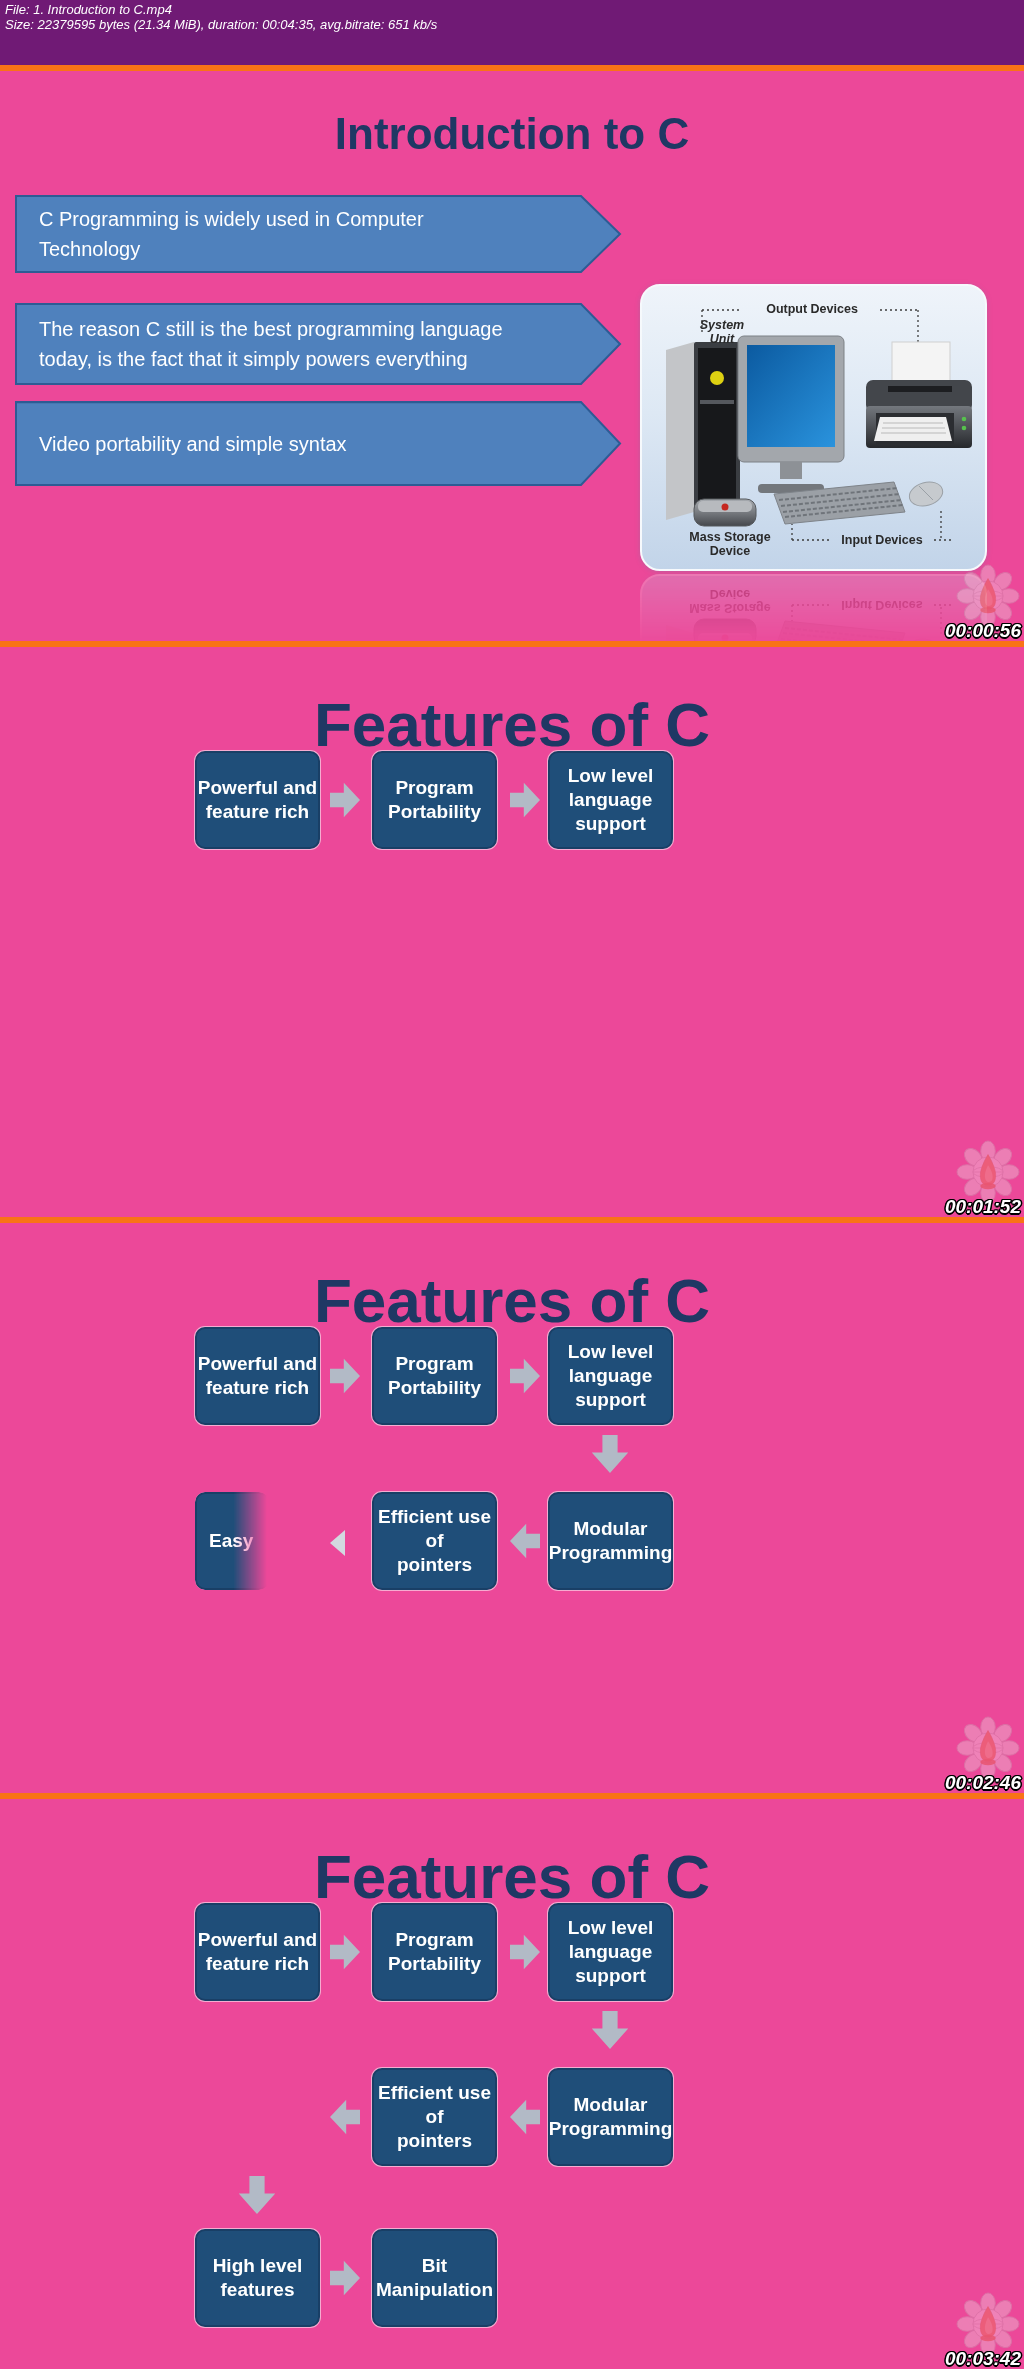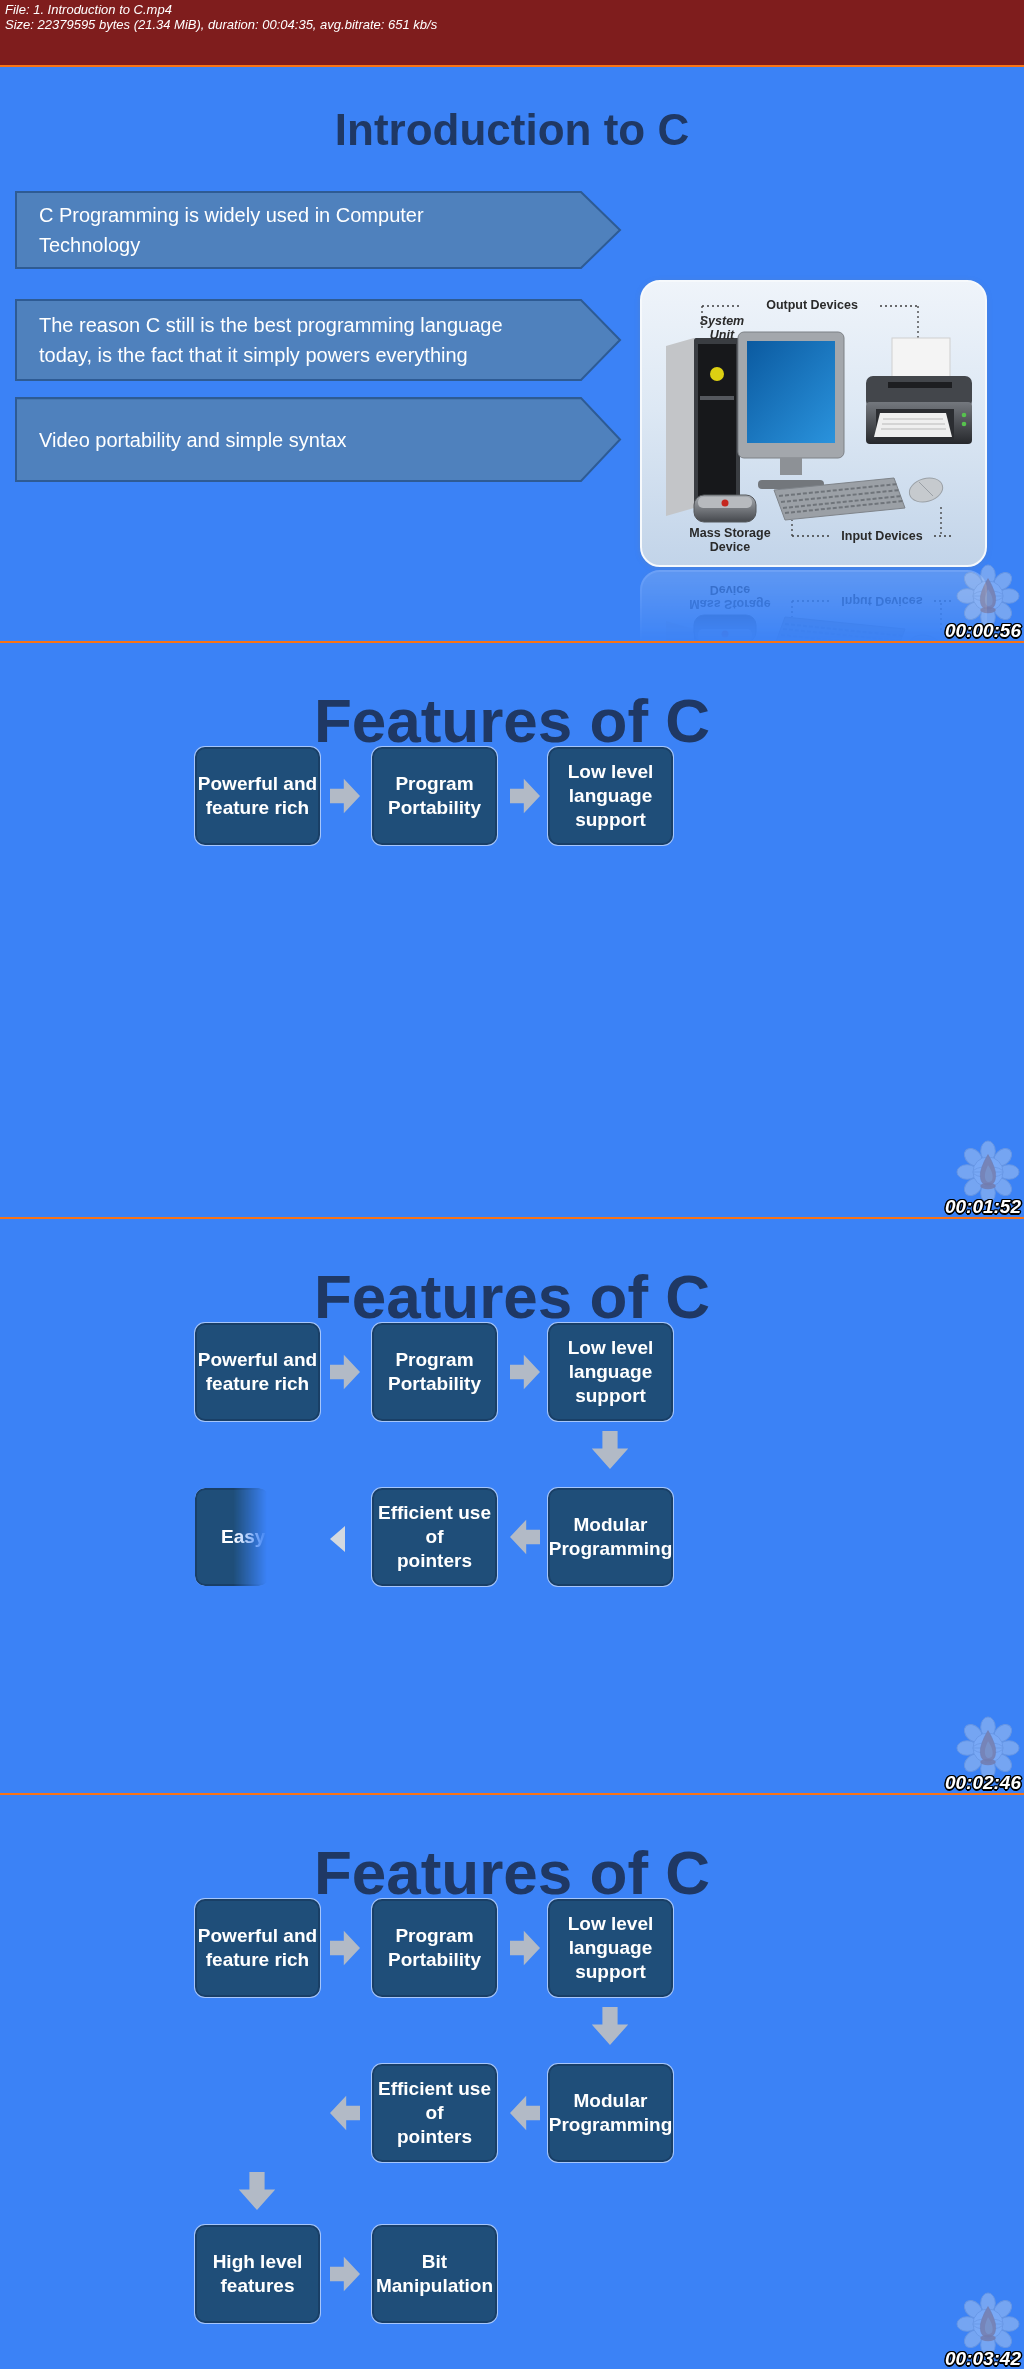--- a/index.html
+++ b/index.html
@@ -1,40 +1,40 @@
 <!DOCTYPE html>
 <html><head>
 <meta charset="utf-8">
 <style>
   html,body{margin:0;padding:0;background:#000;}
   .sheet{position:relative;width:1024px;height:2369px;background:#000;overflow:hidden;
          font-family:"Liberation Sans",sans-serif;}
   
-  .meta{height:65px;box-sizing:border-box;padding:2px 0 0 5px;background:#7f1d1d;}
+  .meta{height:65px;box-sizing:border-box;padding:2px 0 0 5px;background:#701a75;}
   .meta div{font:italic 13px/15.4px "Liberation Sans",sans-serif;color:#fff;white-space:nowrap;}
   
   .frame{position:relative;width:1024px;height:576px;box-sizing:border-box;
-         border-top:2px solid #f97316;background:#3b82f6;overflow:hidden;}
+         border-top:6px solid #f97316;background:#ec4899;overflow:hidden;}
   .slide-title{position:absolute;left:0;right:0;text-align:center;color:#1f3864;font-weight:700;}
   .t1{top:38px;font-size:44px;}
   .t2{top:42px;font-size:62px;}
   
   .banner{position:absolute;left:15px;width:607px;}
   .banner svg{position:absolute;left:0;top:0;width:100%;height:100%;}
   .banner-text{position:relative;height:100%;display:flex;align-items:center;
                padding:0 70px 0 24px;box-sizing:border-box;color:#fff;font-weight:400;
                font-size:20px;line-height:1.5;white-space:pre-line;}
   
   .box{position:absolute;width:125px;height:98px;box-sizing:border-box;background:#1f4e79;
        border:2px solid #193f66;border-radius:10px;display:flex;align-items:center;justify-content:center;
        text-align:center;color:#fff;font-weight:700;font-size:19px;line-height:1.26;white-space:pre-line;
        box-shadow:0 0 0 1px rgba(255,255,255,.55);}
   .c1{left:195px}.c2{left:372px}.c3{left:548px}
   .r1{top:104px}.r2{top:269px}.r3{top:430px}
-  .box.partial{width:74px;justify-content:flex-start;padding-left:24px;
+  .box.partial{width:74px;justify-content:flex-start;padding-left:12px;
        -webkit-mask-image:linear-gradient(90deg,#000 52%,rgba(0,0,0,0) 97%);
        mask-image:linear-gradient(90deg,#000 52%,rgba(0,0,0,0) 97%);}
   .ar{position:absolute;background:#b2bac6;}
   .ar-r{width:30px;height:36px;clip-path:polygon(0 30%,46% 30%,46% 2%,100% 50%,46% 98%,46% 70%,0 70%);}
   .ar-l{width:30px;height:36px;clip-path:polygon(100% 30%,54% 30%,54% 2%,0 50%,54% 98%,54% 70%,100% 70%);}
   .ar-d{width:38px;height:38px;clip-path:polygon(30% 0,70% 0,70% 46%,98% 46%,50% 100%,2% 46%,30% 46%);}
   .chev{position:absolute;left:330px;top:307px;width:15px;height:26px;background:#d3d9e0;
         clip-path:polygon(100% 0,0 50%,100% 100%);}
   
   .illus{position:absolute;left:640px;top:213px;width:347px;height:287px;box-sizing:border-box;

